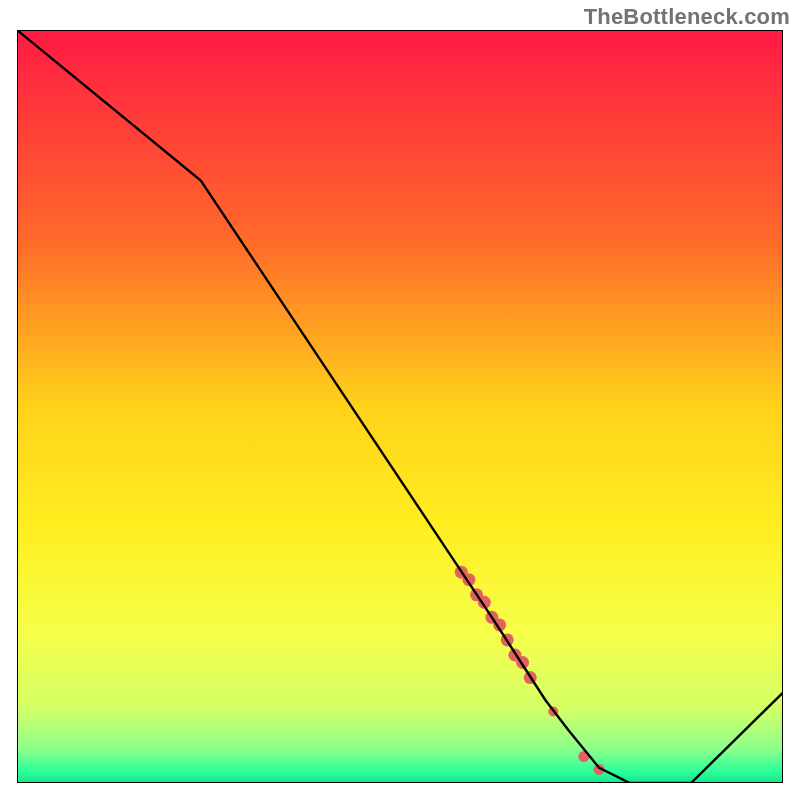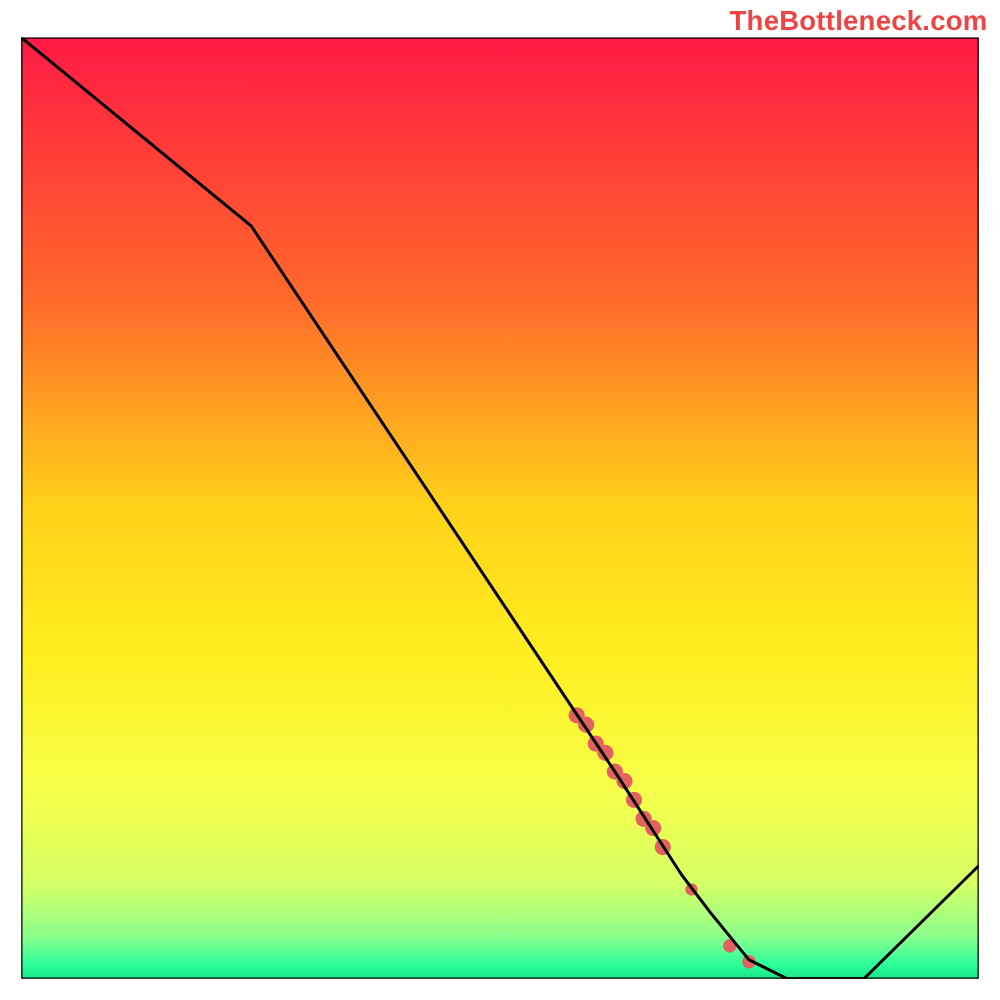--- a/index.html
+++ b/index.html
@@ -15,21 +15,21 @@
     position: relative;
     width: 800px;
     height: 800px;
   }
   .watermark {
     position: absolute;
     top: 4px;
     right: 10px;
     font-size: 22px;
     font-weight: 600;
-    color: #ef4444;
+    color: #737373;
     letter-spacing: 0.2px;
     z-index: 10;
     user-select: none;
   }
   .plot {
     position: absolute;
     left: 17px;
     top: 30px;
     width: 766px;
     height: 753px;

